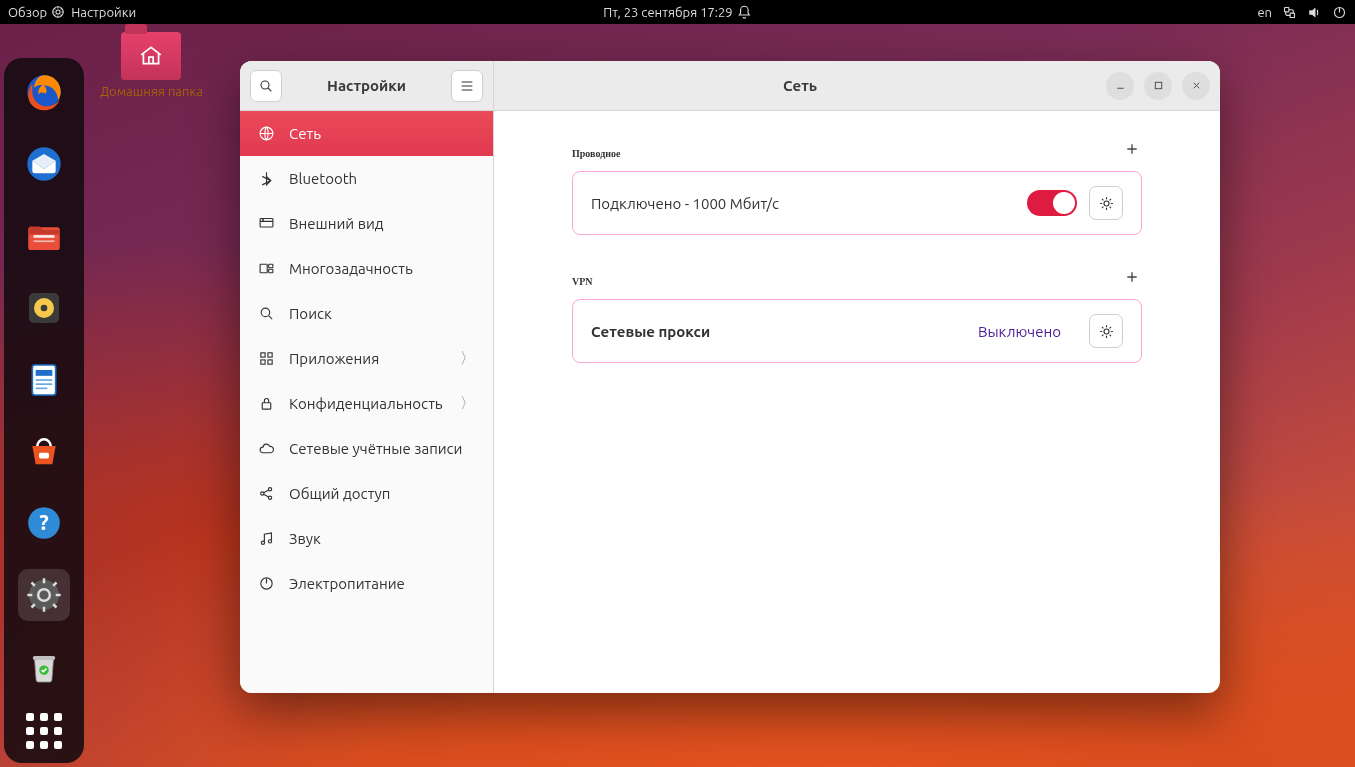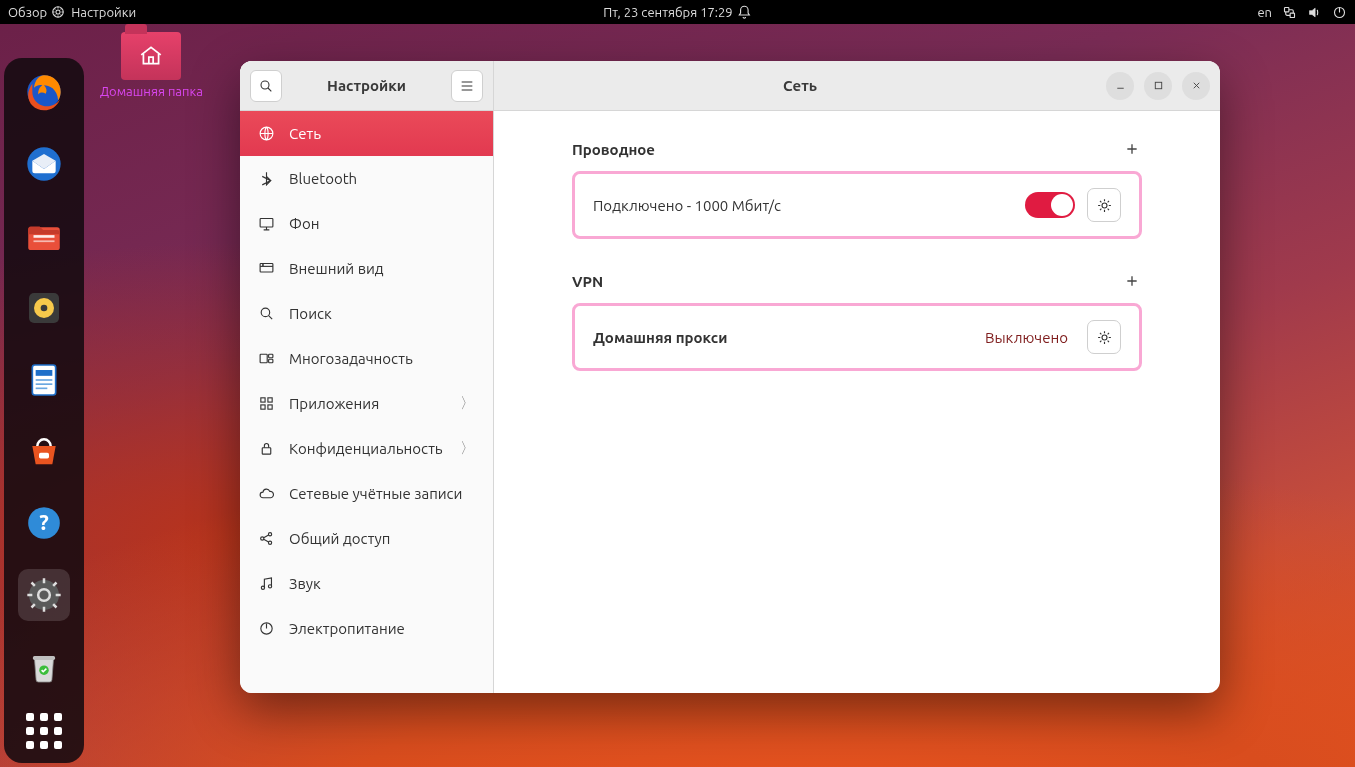--- a/index.html
+++ b/index.html
@@ -23,21 +23,21 @@
     background: #000; color: #dcdcdc; font-size: 13px;
     display: flex; align-items: center; padding: 0 8px; z-index: 20;
   }
   .topbar .tb-left { display: flex; align-items: center; gap: 4px; }
   .topbar .tb-center { position: absolute; left: 50%; transform: translateX(-50%); display: flex; gap: 4px; align-items: center;}
   .topbar .tb-right { margin-left: auto; display: flex; align-items: center; gap: 10px; }
   .topbar .icon { display: inline-flex; align-items: center; justify-content: center; }
   .topbar svg { stroke: #dcdcdc; }
 
   
-  .desktop-icon { position: absolute; top: 32px; left: 100px; text-align: center; color: #d946ef; font-size: 13px; z-index: 5;}
+  .desktop-icon { position: absolute; top: 32px; left: 100px; text-align: center; color: #a16207; font-size: 13px; z-index: 5;}
   .folder {
     width: 60px; height: 48px; margin: 0 auto 4px;
     background: linear-gradient(#e6416a, #c4335a);
     border-radius: 4px; position: relative;
   }
   .folder::before{
     content:""; position:absolute; top:-8px; left:4px; width:22px; height:10px;
     background:#c4335a; border-radius:3px 3px 0 0;
   }
   .folder svg { position:absolute; top:50%; left:50%; transform:translate(-50%,-50%);}
@@ -101,33 +101,33 @@
     display:flex; align-items:center; padding: 0 10px;
   }
   .content-title { flex:1; text-align:center; font-weight:700; font-size:15px; color:#3a3a3a;}
   .win-btn {
     width:28px; height:28px; border-radius:50%; background:#dedede;
     display:flex; align-items:center; justify-content:center; margin-left:10px;
     border:none;
   }
   .content-body { flex:1; padding: 28px 78px; overflow:auto; color:#333;}
   .section-head {
-    display:flex; justify-content:space-between; align-items:center;
-    font-weight:700; font-size:15px; margin-bottom:12px;
+    display:flex; justify-content:space-between; align-items:flex-end;
+    font-weight:700; font-size:10px; margin-bottom:12px;font-family:Liberation Serif, serif;
   }
   .add-btn { width:20px; height:20px; display:flex; align-items:center; justify-content:center; color:#555;}
   .card {
-    border:3px solid #f9a8d4; border-radius:8px; background:#fff;
+    border:1px solid #f9a8d4; border-radius:8px; background:#fff;
     margin-bottom: 32px;
   }
   .row {
     display:flex; align-items:center; padding: 14px 18px; font-size:15px;
   }
   .row .grow { flex:1;}
-  .row .status-right { color:#7f1d1d; margin-right:19px;}
+  .row .status-right { color:#4c1d95; margin-right:28px;}
   .gear-btn {
     width:34px; height:34px; border:1px solid #cfcfcf; border-radius:7px; background:#fff;
     display:flex; align-items:center; justify-content:center;
   }
 
   
   .switch {
     width:50px; height:26px; border-radius:13px; background:#e01b41;
     position:relative; margin-right:12px;
   }
@@ -302,46 +302,39 @@
       </div>
       <div class="side-item">
         <svg class="ico" width="17" height="17" viewBox="0 0 24 24">
             <path d="M12 3v18l6-6-12-6m0 12l12-6-6-6"></path>
           </svg>
         <span>Bluetooth</span>
       </div>
       <div class="side-item">
         <svg class="ico" width="17" height="17" viewBox="0 0 24 24">
             <rect x="3" y="5" width="18" height="12" rx="1"></rect>
-            <path d="M8 21h8M12 17v4"></path>
-          </svg>
-        <span>Фон</span>
-      </div>
-      <div class="side-item">
-        <svg class="ico" width="17" height="17" viewBox="0 0 24 24">
-            <rect x="3" y="5" width="18" height="12" rx="1"></rect>
             <path d="M3 9h18"></path>
             <circle cx="7" cy="7" r="0.6" fill="#333"></circle>
           </svg>
         <span>Внешний вид</span>
-      </div>
-      <div class="side-item">
-        <svg class="ico" width="17" height="17" viewBox="0 0 24 24">
-            <circle cx="10.5" cy="10.5" r="6"></circle>
-            <path d="M20 20l-5-5"></path>
-          </svg>
-        <span>Поиск</span>
       </div>
       <div class="side-item">
         <svg class="ico" width="17" height="17" viewBox="0 0 24 24">
             <rect x="3" y="6" width="10" height="12" rx="1"></rect>
             <rect x="15" y="6" width="6" height="5" rx="1"></rect>
             <rect x="15" y="13" width="6" height="5" rx="1"></rect>
           </svg>
         <span>Многозадачность</span>
+      </div>
+      <div class="side-item">
+        <svg class="ico" width="17" height="17" viewBox="0 0 24 24">
+            <circle cx="10.5" cy="10.5" r="6"></circle>
+            <path d="M20 20l-5-5"></path>
+          </svg>
+        <span>Поиск</span>
       </div>
       <div class="side-item">
         <svg class="ico" width="17" height="17" viewBox="0 0 24 24">
             <rect x="4" y="4" width="6" height="6"></rect>
             <rect x="14" y="4" width="6" height="6"></rect>
             <rect x="4" y="14" width="6" height="6"></rect>
             <rect x="14" y="14" width="6" height="6"></rect>
           </svg>
         <span>Приложения</span>
         <span class="chev">〉</span>
@@ -432,21 +425,21 @@
         <span>VPN</span>
         <div class="add-btn">
           <svg width="16" height="16" viewBox="0 0 24 24" stroke="#444" stroke-width="2">
               <path d="M12 5v14M5 12h14"></path>
             </svg>
         </div>
       </div>
 
       <div class="card" style="margin-bottom:0">
         <div class="row">
-          <span class="grow" style="font-weight:700">Домашняя прокси</span>
+          <span class="grow" style="font-weight:700">Сетевые прокси</span>
           <span class="status-right">Выключено</span>
           <div class="gear-btn">
             <svg class="ico" width="17" height="17" viewBox="0 0 24 24">
                 <circle cx="12" cy="12" r="3.5"></circle>
                 <path d="M12 3v3M12 18v3M3 12h3M18 12h3M5.6 5.6l2 2M16.4 16.4l2 2M18.4 5.6l-2 2M7.6 16.4l-2 2"></path>
               </svg>
           </div>
         </div>
       </div>
     </div>

